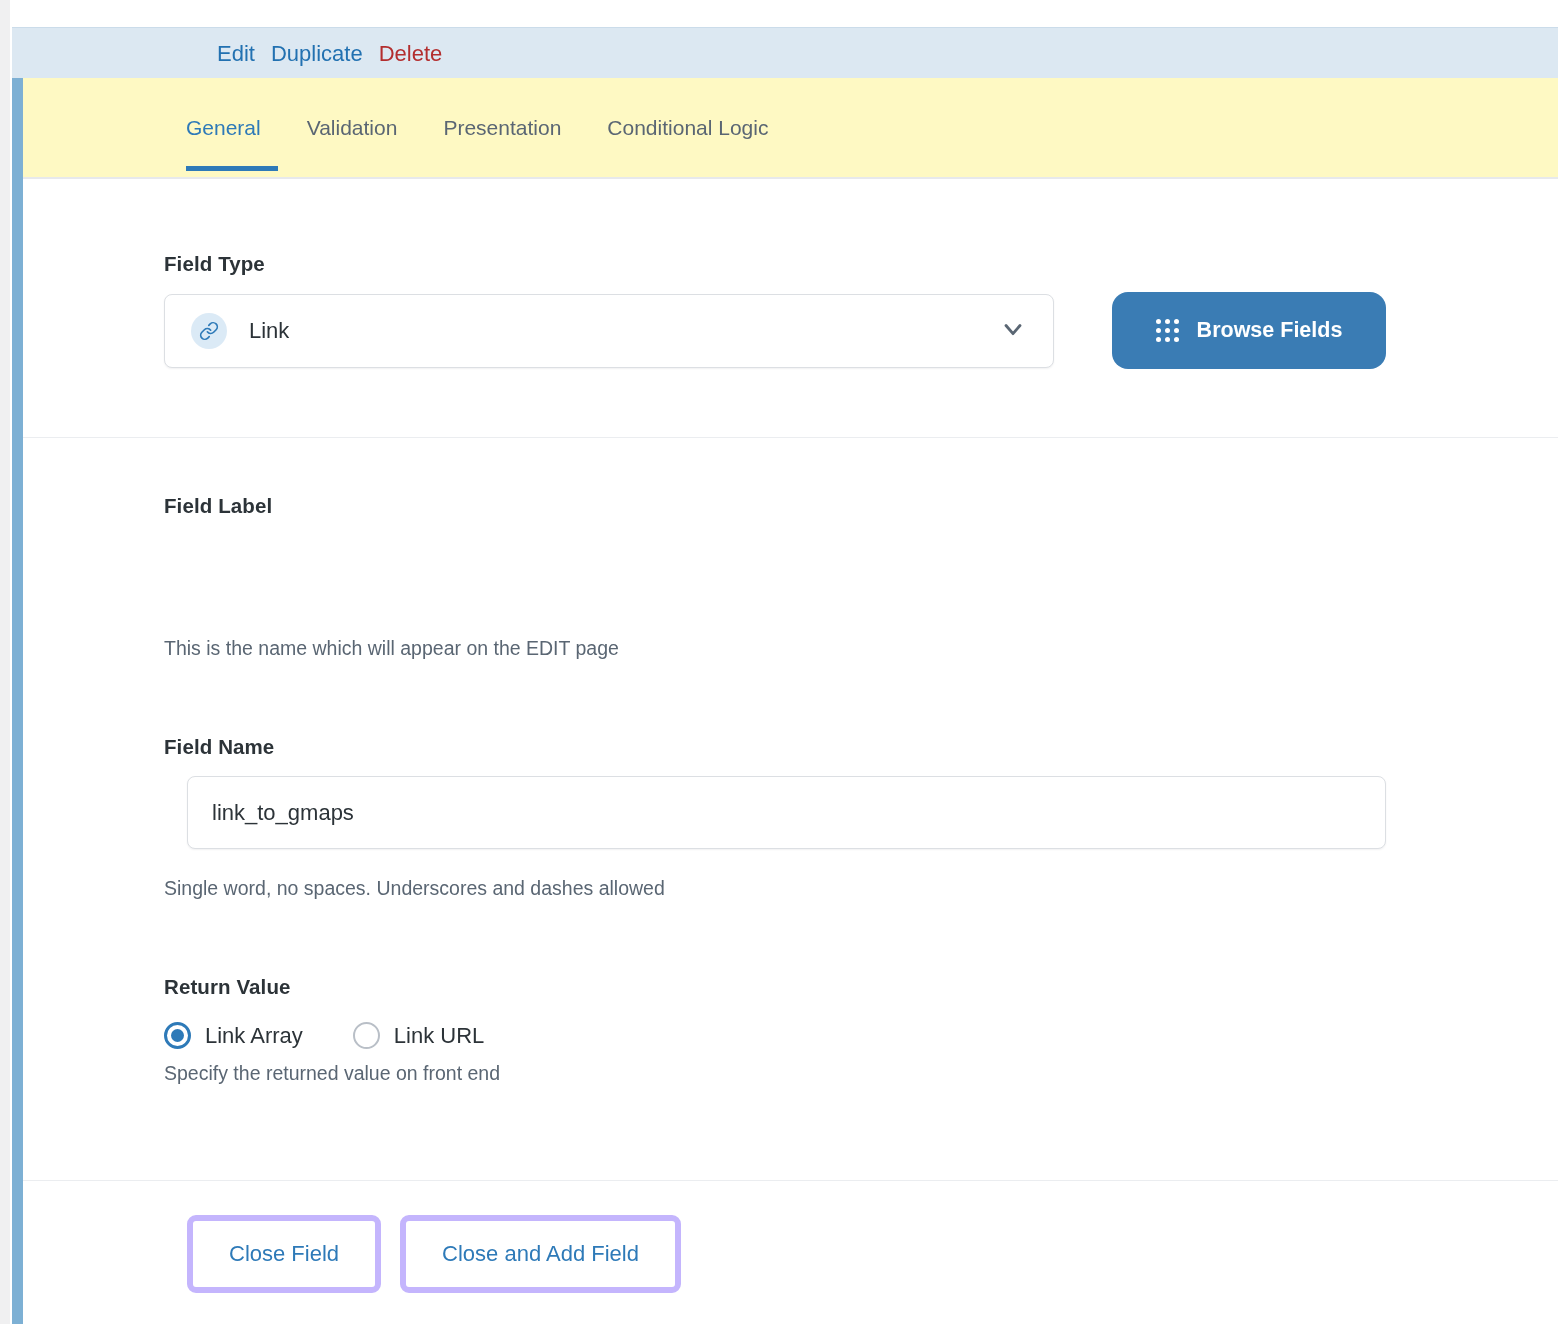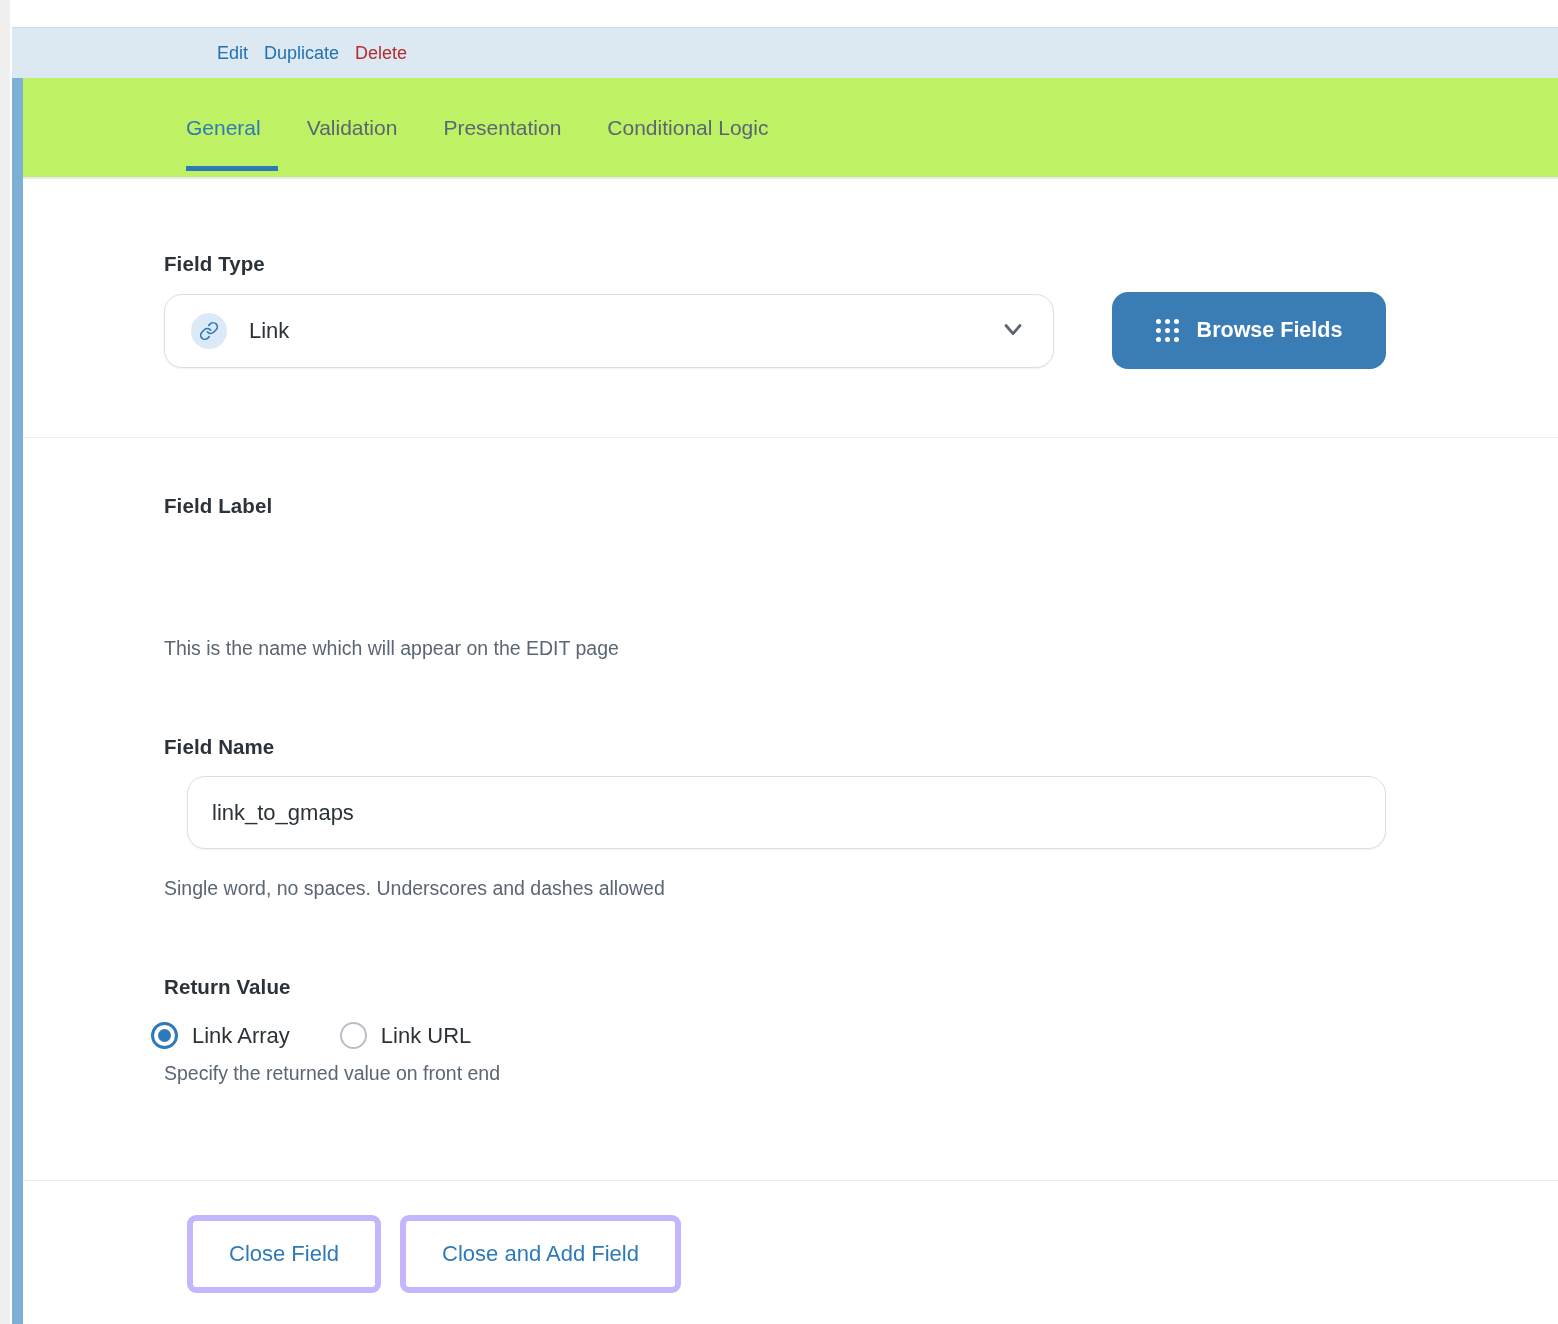--- a/index.html
+++ b/index.html
@@ -41,21 +41,21 @@
     background: #dce8f2;
     border-top: 1px solid #cbdcea;
   }
   .header-actions {
     position: absolute;
     left: 205px; top: 0;
     height: 51px;
     display: flex;
     align-items: center;
     gap: 16px;
-    font-size: 18px;
+    font-size: 22px;
   }
   .hdr-link {
     color: #2271b1;
     cursor: pointer;
     white-space: nowrap;
   }
   .hdr-link.danger { color: #b32d2e; }
 
   
   .active-bar {
@@ -64,21 +64,21 @@
     width: 11px;
     height: 1246px;
     background: #7db0d4;
   }
 
   
   .tab-strip {
     position: absolute;
     left: 23px; top: 78px;
     width: 1535px; height: 101px;
-    background: #bef264;
+    background: #fef9c3;
     border-bottom: 2px solid #e7e9ec;
   }
   .tabs {
     position: absolute;
     left: 140px; top: 0;
     height: 101px;
     display: flex;
     align-items: flex-start;
     gap: 0;
   }
@@ -127,21 +127,21 @@
 
   .hint {
     font-size: 19.5px;
     color: #5a6673;
   }
 
   
   .control {
     background: #ffffff;
     border: 1px solid #dcdfe3;
-    border-radius: 18px;
+    border-radius: 8px;
     box-shadow: 0 1px 2px rgba(16,24,40,0.06);
   }
 
   .select-box {
     position: absolute;
     left: 164px; top: 296px;
     width: 890px; height: 74px;
     display: flex;
     align-items: center;
     padding: 0 18px 0 26px;
@@ -341,21 +341,21 @@
     <div class="hint" style="position:absolute; left:141px; top:457px;">This is the name which will appear on the EDIT page</div>
 
     <div class="field-label" style="position:absolute; left:141px; top:555px;">Field Name</div>
 
     <input class="control text-input" style="top: 596px;" type="text" value="link_to_gmaps">
 
     <div class="hint" style="position:absolute; left:141px; top:697px;">Single word, no spaces. Underscores and dashes allowed</div>
 
     <div class="field-label" style="position:absolute; left:141px; top:795px;">Return Value</div>
 
-    <div class="radio-row" style="left:128px; top:842px;">
+    <div class="radio-row" style="left:141px; top:842px;">
       <div class="radio-item checked">
         <span class="radio-mark"></span>
         <span class="radio-text">Link Array</span>
       </div>
       <div class="radio-item">
         <span class="radio-mark"></span>
         <span class="radio-text">Link URL</span>
       </div>
     </div>
 

